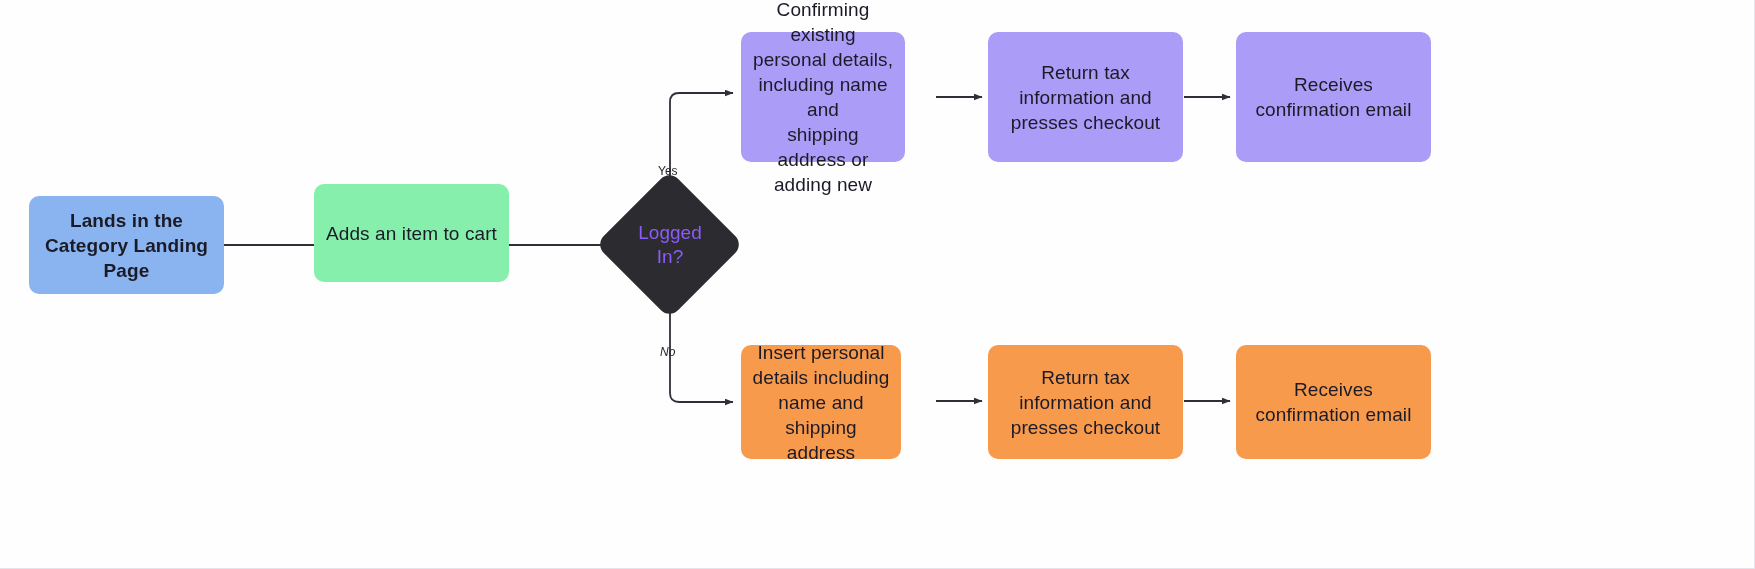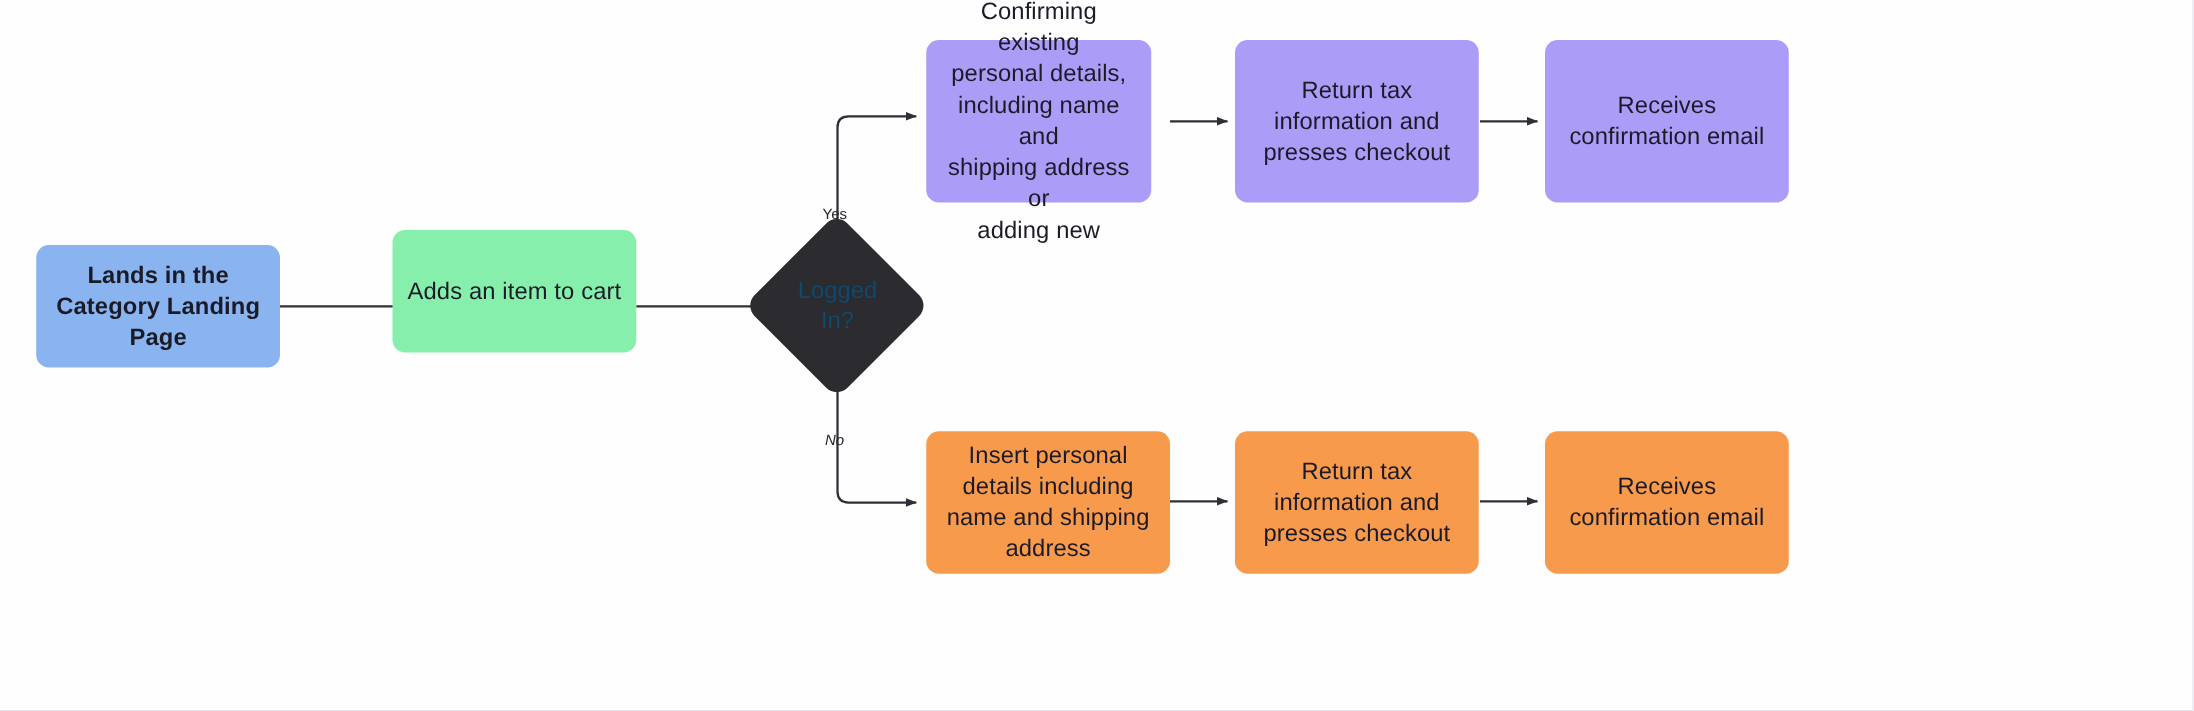--- a/index.html
+++ b/index.html
@@ -75,21 +75,21 @@
   .diamond-text {
     position: absolute;
     left: 0;
     top: 0;
     width: 148px;
     height: 148px;
     display: flex;
     align-items: center;
     justify-content: center;
     text-align: center;
-    color: #0c4a6e;
+    color: #8b5cf6;
     font-size: 19px;
     line-height: 24px;
     white-space: pre-line;
     font-family: "Liberation Sans", sans-serif;
   }
   svg.links {
     position: absolute;
     left: 0;
     top: 0;
     width: 1755px;
@@ -145,40 +145,40 @@
 
   <div class="diamond-wrap" style="left:596px; top:171px;">
     <div class="diamond-shape"></div>
     <div class="diamond-text">Logged
 In?</div>
   </div>
 
   <div class="edge-label" style="left:658px; top:126px;margin-top:38px;">Yes</div>
   <div class="edge-label" style="left:660px; top:345px;font-style:italic;">No</div>
 
-  <div class="node" style="left:741px; top:32px; width:180px; height:130px; background:#ab9cf7;">
+  <div class="node" style="left:741px; top:32px; width:164px; height:130px; background:#ab9cf7;">
     <span class="label">Confirming existing
 personal details,
 including name and
 shipping address or
 adding new</span>
   </div>
 
   <div class="node" style="left:988px; top:32px; width:195px; height:130px; background:#ab9cf7;">
     <span class="label">Return tax
 information and
 presses checkout</span>
   </div>
 
   <div class="node" style="left:1236px; top:32px; width:195px; height:130px; background:#ab9cf7;">
     <span class="label">Receives
 confirmation email</span>
   </div>
 
-  <div class="node" style="left:741px; top:345px; width:195px; height:114px; background:#f89a4c;">
+  <div class="node" style="left:741px; top:345px; width:160px; height:114px; background:#f89a4c;">
     <span class="label">Insert personal
 details including
 name and shipping
 address</span>
   </div>
 
   <div class="node" style="left:988px; top:345px; width:195px; height:114px; background:#f89a4c;">
     <span class="label">Return tax
 information and
 presses checkout</span>

